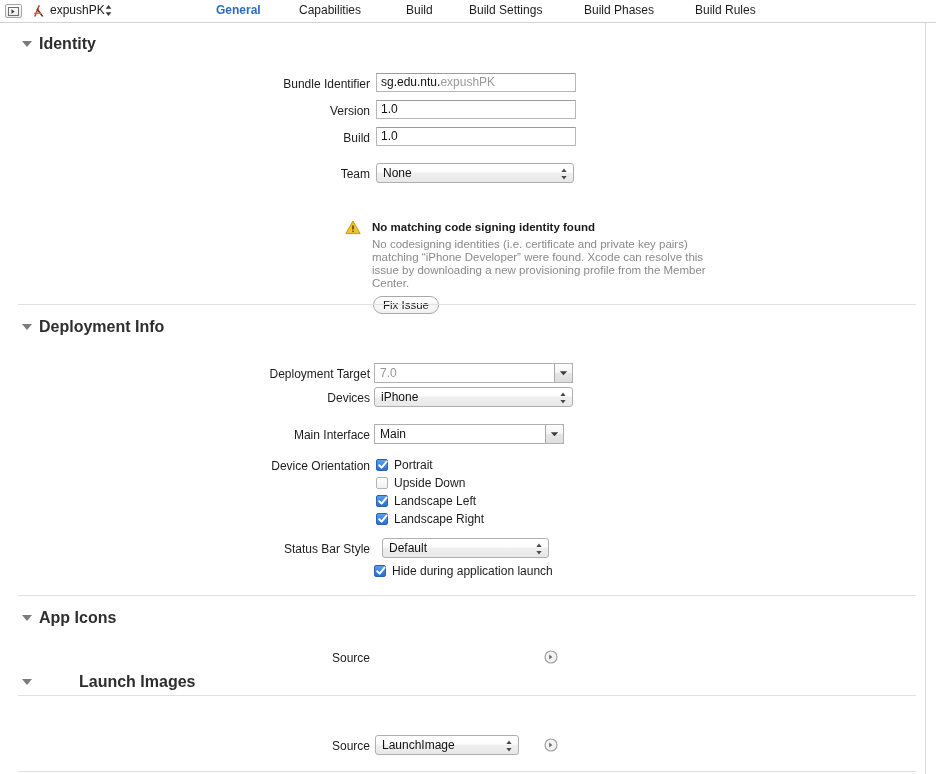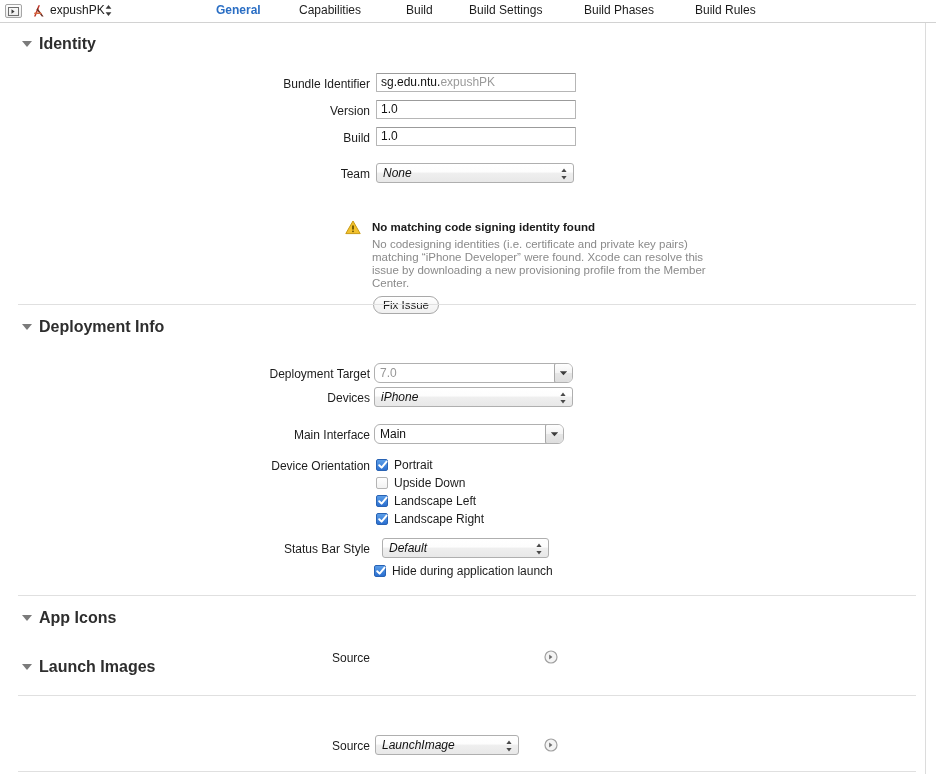--- a/index.html
+++ b/index.html
@@ -119,33 +119,32 @@
     border: 1px solid #afafaf;
     border-radius: 3px;
     background: linear-gradient(to bottom, #ffffff 0%, #fdfdfd 45%, #efefef 50%, #e8e8e8 100%);
     box-shadow: 0 1px 0 rgba(255,255,255,.7) inset;
     font-size: 12px;
     color: #111;
     padding: 0 20px 16px 6px;
     line-height: 18px;
     white-space: nowrap;
     overflow: hidden;
-    font-style: italic;
   }
   .popup .stepper {
     position: absolute; right: 5px; top: 3px;
     width: 8px; height: 14px;
   }
 
   
   .combo {
     position: absolute;
     height: 20px;
     border: 1px solid #b0b0b0;
-    border-radius: 6px;
+    border-radius: 0;
     background: #ffffff;
     font-size: 12px;
     color: #111;
     padding: 0 24px 0 5px;
     line-height: 18px;
     white-space: nowrap;
     overflow: hidden;
   }
   .combo.dimtext { color: #969696; }
   .combo .cbtn {
@@ -397,21 +396,21 @@
     <span class="rowlabel" style="left:240px; top:628px; width:130px;">Source</span>
     <span class="revealbtn" style="left:544px; top:627px;">
       <svg width="14" height="14" viewBox="0 0 14 14">
         <circle cx="7" cy="7" r="6" fill="#f4f4f4" stroke="#a0a0a0" stroke-width="1.2"></circle>
         <path d="M5.2 4.4 L8.4 7 L5.2 9.6 Z" fill="#6d6d6d"></path>
       </svg>
     </span>
 
     <div class="divider" style="top:672px;"></div>
 
-    <div class="sect-header" style="left:22px; top:635px;">
+    <div class="sect-header" style="left:22px; top:650px;gap:40px;">
       <span class="disc-tri"></span>
       <span>Launch Images</span>
     </div>
 
     <span class="rowlabel" style="left:240px; top:716px; width:130px;">Source</span>
     <div class="popup" style="left:375px; top:712px; width:144px;">
       <span>LaunchImage</span>
       <span class="stepper">
         <svg width="8" height="14" viewBox="0 0 8 14">
           <path d="M4 1.6 L6.6 5.0 L1.4 5.0 Z" fill="#4a4a4a"></path>

